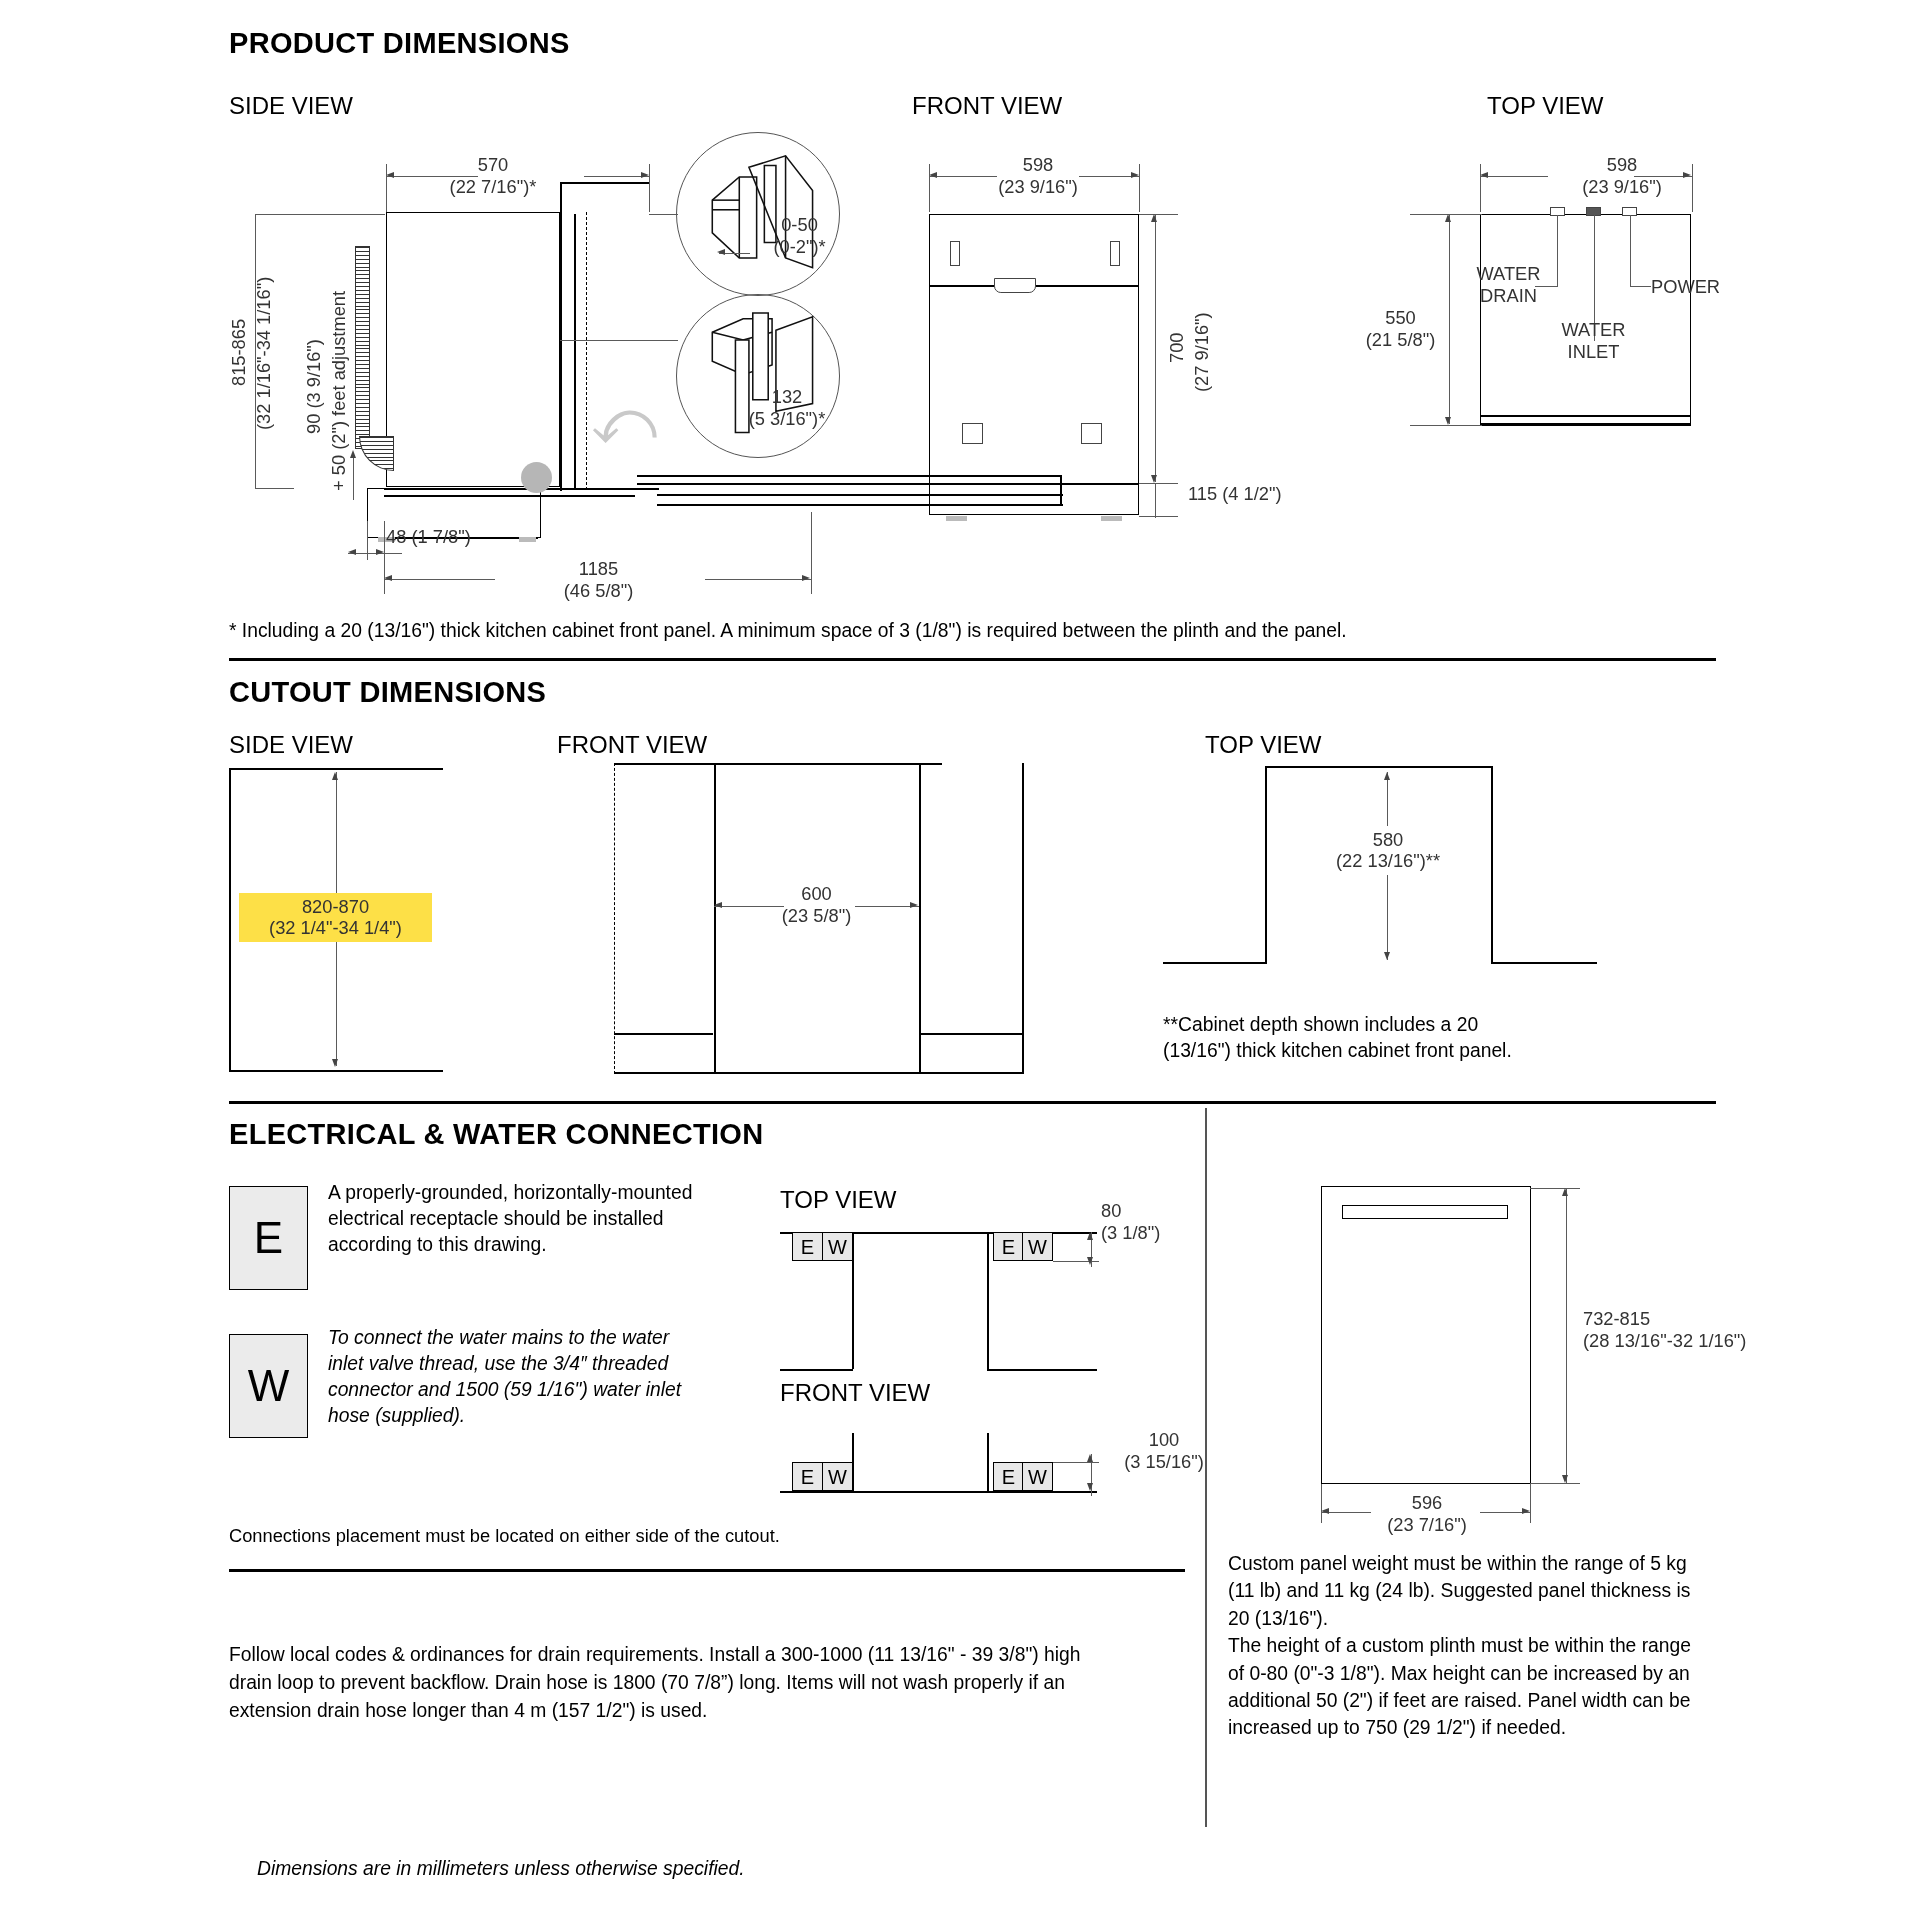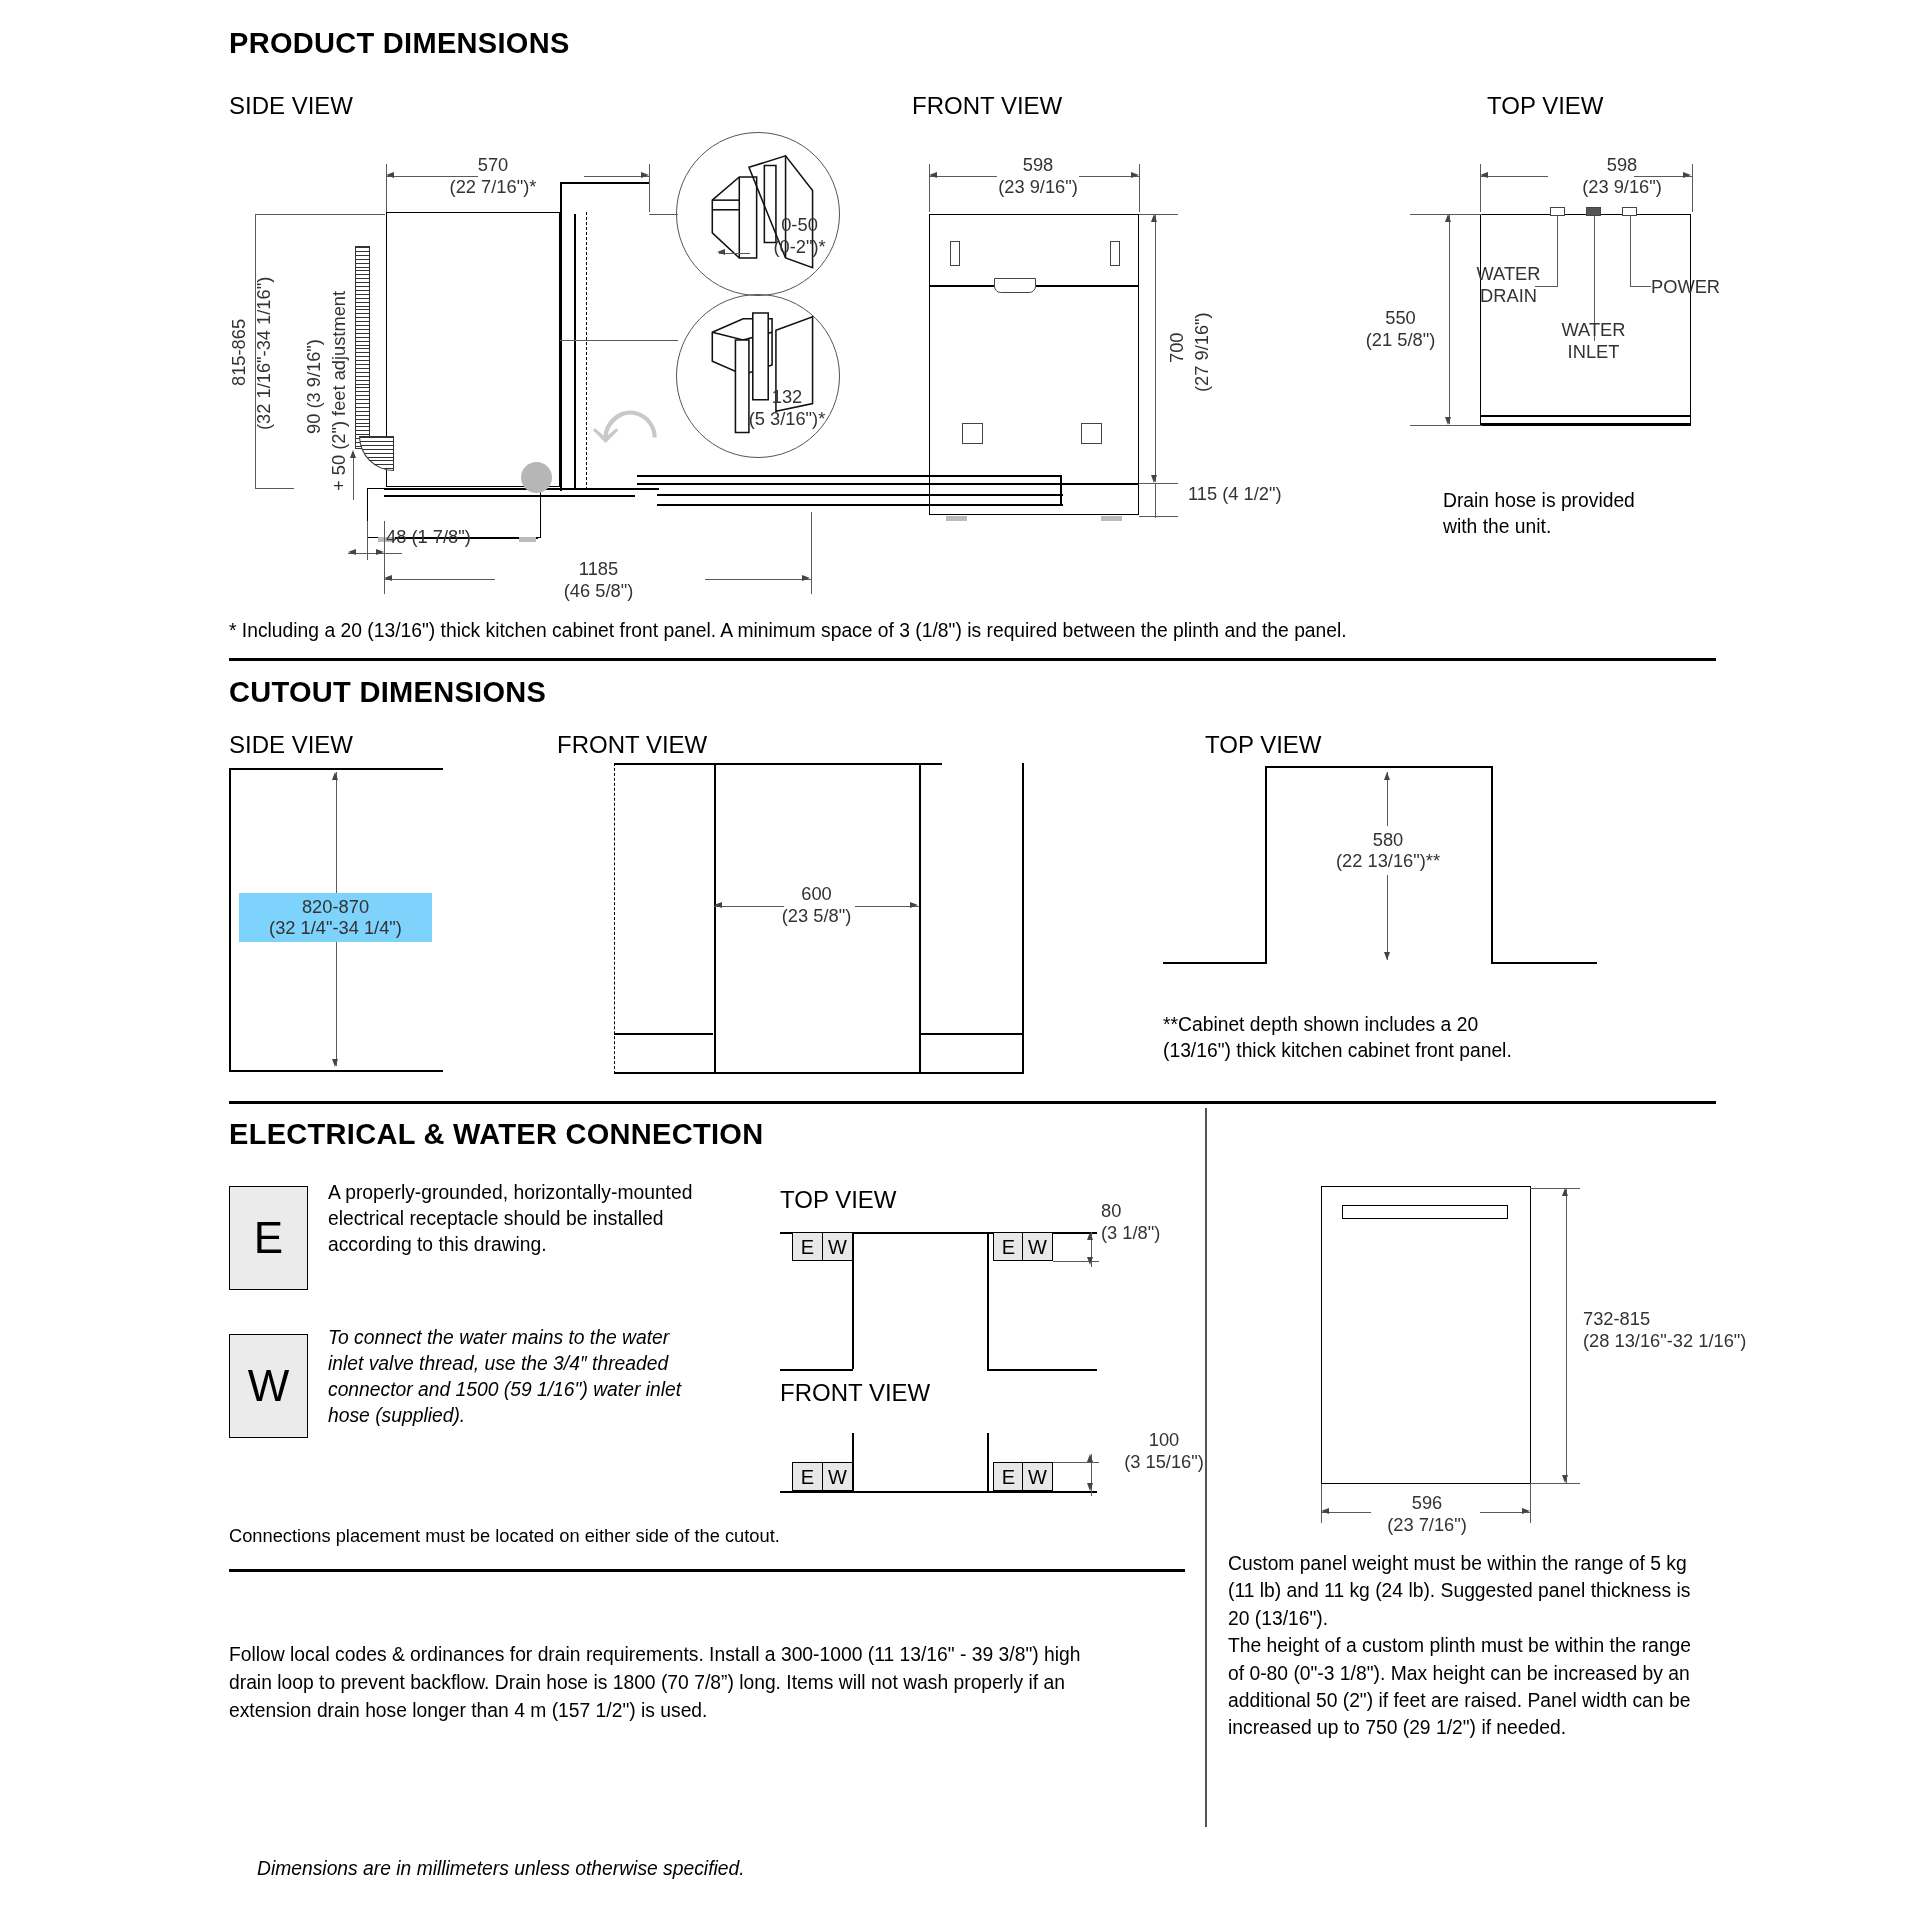--- a/index.html
+++ b/index.html
@@ -234,40 +234,36 @@
   <div class="ln thin v" style="left:1449px;top:214px;height:210px;"></div>
   <div class="ln thin h" style="left:1410px;top:214px;width:72px;"></div>
   <div class="ln thin h" style="left:1410px;top:425px;width:72px;"></div>
   <div class="arrowU" style="left:1445px;top:214px;"></div>
   <div class="arrowD" style="left:1445px;top:417px;"></div>
   <div class="abs dim" style="left:1352px;top:307px;width:97px;">
     <span>550</span><br>
     <span>(21 5/8")</span>
   </div>
 
-  <div class="abs note" style="left:1443px;top:488px;width:290px;">
-    <span>Drain hose is provided</span><br>
-    <span>with the unit.</span>
-  </div>
 
   <div class="abs note" style="left:229px;top:618px;width:1506px;">* Including a 20 (13/16") thick kitchen cabinet front panel. A minimum space of 3 (1/8") is required between the plinth and the panel.</div>
   <div class="rule" style="left:229px;top:658px;width:1487px;"></div>
 
   <div class="abs sec-title" style="left:229px;top:676px;">CUTOUT DIMENSIONS</div>
   <div class="abs view-label" style="left:229px;top:731px;">SIDE VIEW</div>
   <div class="abs view-label" style="left:557px;top:731px;">FRONT VIEW</div>
   <div class="abs view-label" style="left:1205px;top:731px;">TOP VIEW</div>
 
   <div class="ln h" style="left:229px;top:768px;width:214px;"></div>
   <div class="ln v" style="left:229px;top:768px;height:304px;"></div>
   <div class="ln h" style="left:229px;top:1070px;width:214px;"></div>
   <div class="ln thin v" style="left:336px;top:772px;height:294px;"></div>
   <div class="arrowU" style="left:332px;top:772px;"></div>
   <div class="arrowD" style="left:332px;top:1059px;"></div>
-  <div class="abs dim" style="left:239px;top:893px;width:193px;background:#7dd3fc;padding:2.9px 0;">
+  <div class="abs dim" style="left:239px;top:893px;width:193px;background:#fde047;padding:2.9px 0;">
     <span>820-870</span><br>
     <span>(32 1/4"-34 1/4")</span>
   </div>
 
   <div class="dash-v" style="left:614px;top:763px;height:311px;"></div>
   <div class="ln h" style="left:614px;top:763px;width:328px;"></div>
   <div class="ln v" style="left:714px;top:763px;height:311px;"></div>
   <div class="ln v" style="left:919px;top:763px;height:311px;"></div>
   <div class="ln h" style="left:614px;top:1033px;width:99px;"></div>
   <div class="ln h" style="left:919px;top:1033px;width:104px;"></div>

